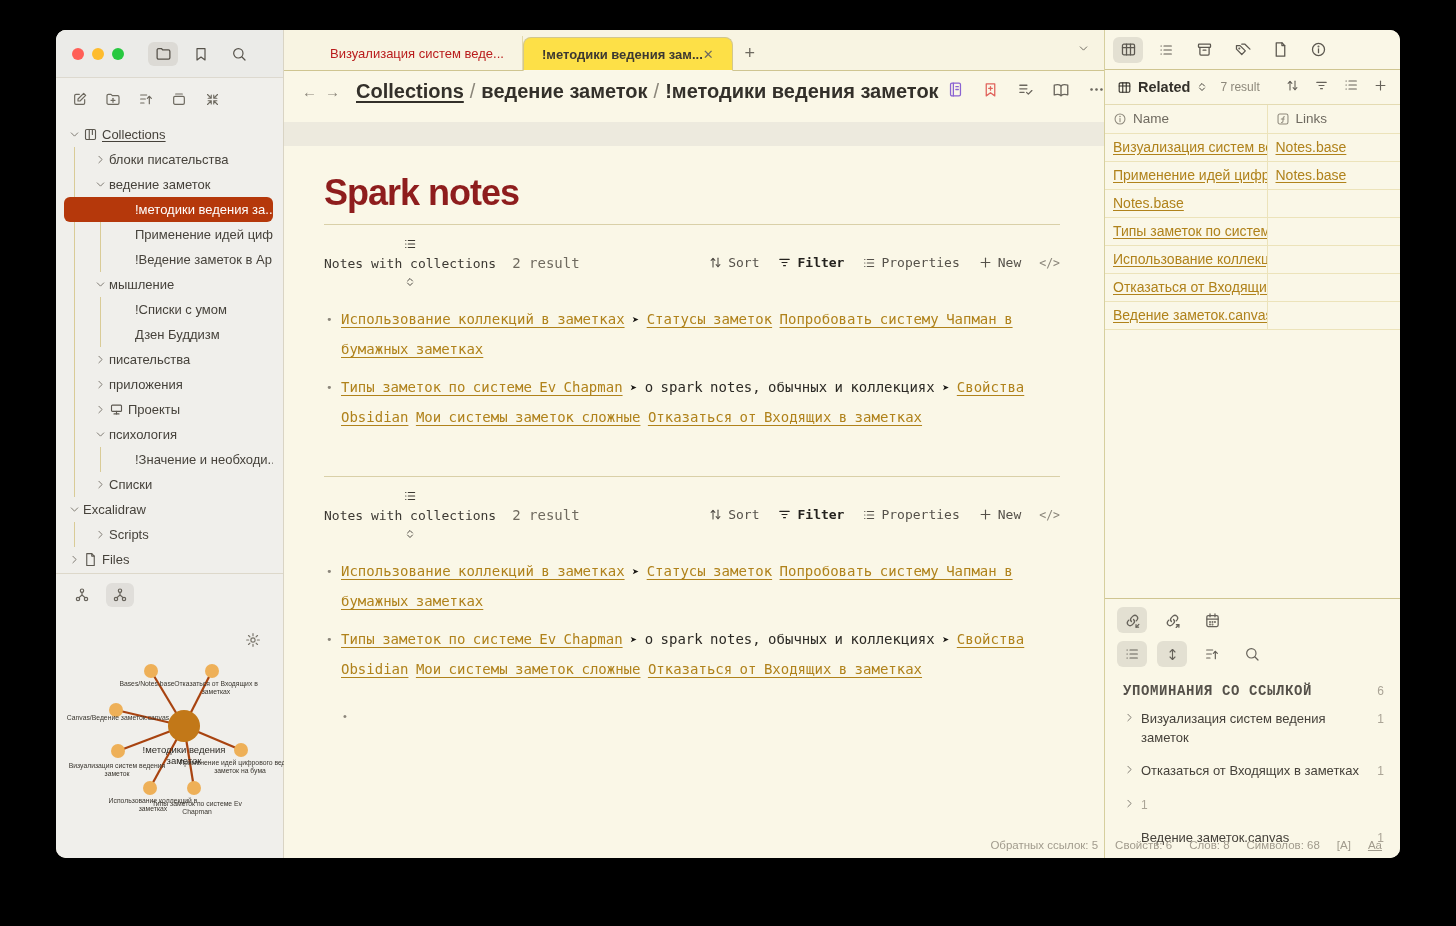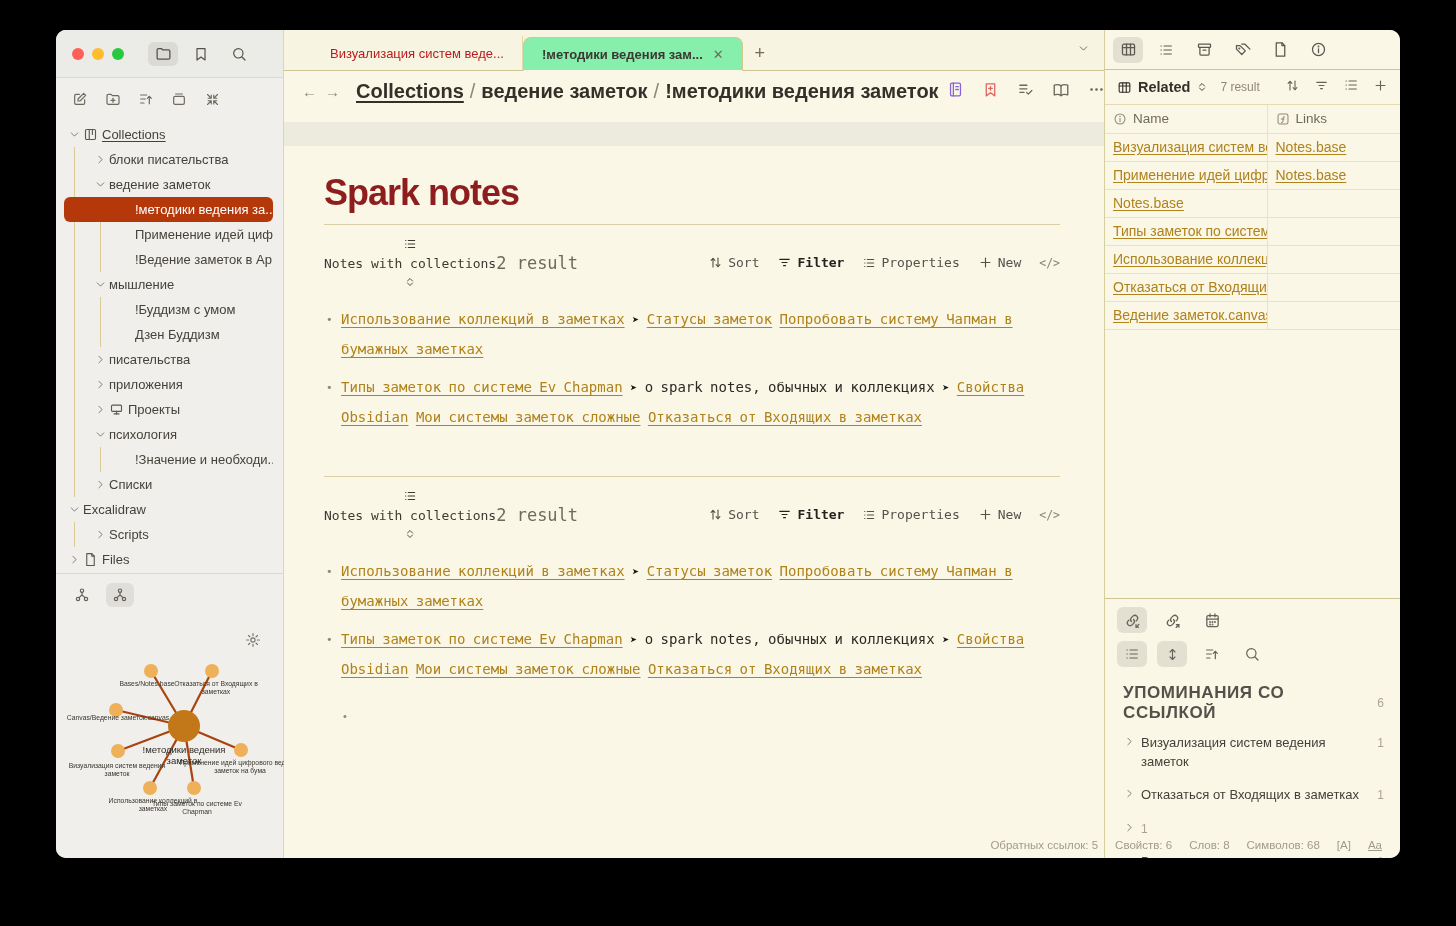--- a/index.html
+++ b/index.html
@@ -33,40 +33,40 @@
   .g-canvas svg.edges { position:absolute; left:0; top:0; }
   .g-node { position:absolute; border-radius:50%; transform:translate(-50%,-50%); }
   .g-label { position:absolute; transform:translateX(-50%); font-size:6.8px; line-height:1.2; color:#39352e; text-align:center; }
   .g-label.center { font-size:9.5px; color:#2c2924; }
 
   
   .main { position:absolute; left:228px; top:0; width:820px; height:100%; }
   .tabbar { height:41px; display:flex; align-items:flex-end; background:#f8f4e2; border-bottom:1px solid #cfc591; padding-left:28px; }
   .tab { height:34px; display:flex; align-items:center; padding:0 18px; font-size:13px; }
   .tab.inactive { color:#b91c1c; border-right:1px solid #e2d9ad; margin-bottom:0; }
-  .tab.active { background:#86efac; border:1px solid #d2c78d; border-bottom:1px solid #fbf8e8; border-radius:8px 8px 0 0; margin-bottom:-1px; color:#3c3831; font-weight:bold; gap:10px; z-index:2; }
+  .tab.active { background:#fde047; border:1px solid #d2c78d; border-bottom:1px solid #fbf8e8; border-radius:8px 8px 0 0; margin-bottom:-1px; color:#3c3831; font-weight:bold; gap:0; z-index:2; }
   .tab-close { color:#6e6a60; font-size:13px; font-weight:normal; }
   .tab-new { width:34px; height:34px; display:flex; align-items:center; justify-content:center; color:#6e6a60; font-size:18px; }
   .tab-dd { margin-left:auto; margin-right:14px; align-self:center; color:#6e6a60; }
   .note-header { height:41px; display:flex; align-items:center; padding:0 14px 0 18px; gap:8px; }
   .nav-arrow { color:#8b867a; width:22px; text-align:center; font-size:15px; }
   .crumbs { margin-left:8px; font-size:20px; font-weight:bold; color:#33302a; white-space:nowrap; }
   .crumbs .root { text-decoration:underline; text-underline-offset:3px; }
   .crumbs .sep { color:#8b867a; font-weight:normal; padding:0 6px; }
   .hdr-icons { margin-left:auto; display:flex; align-items:center; gap:18px; color:#6b675e; }
   .hi-purple { color:#8a63d2; } .hi-red { color:#e0635c; }
   .props-band { height:24px; background:#edeade; margin-top:10px; }
   .note-body { padding:26px 44px 0 40px; }
   .h-wrap { position:relative; }
   .h-chev { position:absolute; left:-24px; top:12px; color:#8a857a; }
   .note-h { font-family:"Liberation Sans",sans-serif; font-size:36px; font-weight:bold; letter-spacing:-1px; color:#8e1d1d; }
   .h-rule { border:none; border-top:1px solid #d9d0a8; margin:10px 0 0; }
   .qbar { display:flex; align-items:center; margin-top:12px; font-family:"DejaVu Sans Mono",monospace; font-size:13px; color:#3c3933; }
   .q-left { display:flex; align-items:center; gap:5px;flex-direction:column; }
-  .q-count { font-size:17px; color:#6f6a5f; }
+  .q-count { font-size:14px; color:#6f6a5f; margin-left:16px; }
   .q-spacer { flex:1; }
   .q-btn { display:flex; align-items:center; gap:5px; color:#55514a; margin-left:18px; font-size:13px; }
   .q-btn.strong { color:#24221e; font-weight:bold; }
   .q-btn.code { font-size:11.5px; color:#8a857a; }
   .q-list { list-style:none; margin-top:17px; max-width:706px; }
   .q-item { position:relative; padding-left:17px; font-family:"DejaVu Sans Mono",monospace; font-size:14px; line-height:29px; color:#2c2a25; margin-bottom:9px; word-spacing:-1px; }
   .q-item::before { content:"•"; position:absolute; left:2px; top:0; color:#8a857a; font-size:11px; }
   .nlink { color:#b0821b; text-decoration:underline; text-underline-offset:3px; cursor:pointer; }
   .sep-arrow { color:#181613; font-size:12px; }
   .lone-bullet { color:#8a857a; font-size:11px; padding-left:19px; margin-top:26px; }
@@ -85,21 +85,21 @@
   .rtable th, .rtable td { border-bottom:1px solid #ece3ba; height:28px; padding:0 8px; text-align:left; font-weight:normal; overflow:hidden; white-space:nowrap; }
   .rtable .c2 { border-left:1px solid #ece3ba; width:133px; }
   .rtable th { color:#6f6a60; font-size:13.5px; }
   .rtable th .hic { display:inline-flex; vertical-align:-3px; margin-right:6px; color:#8d887b; }
   .rtable td a { color:#b0821b; font-size:14px; text-decoration:underline; text-underline-offset:2px; cursor:pointer; }
   .rb-bottom { position:absolute; left:0; right:0; top:568px; bottom:0; border-top:1px solid #cfc591; overflow:hidden; }
   .rb-brow { display:flex; align-items:center; gap:10px; padding:8px 12px 0; color:#66625a; }
   .rb-brow .tb-ic { width:30px; height:26px; display:flex; align-items:center; justify-content:center; border-radius:6px; }
   .rb-brow .tb-ic.on { background:#e3e0d2; }
   .mentions-hdr { display:flex; align-items:center; padding:16px 16px 4px 18px; }
-  .mentions-title { font-size:17px; font-weight:bold; letter-spacing:.6px; color:#55514a; }
+  .mentions-title { font-size:14px; font-weight:bold; letter-spacing:.6px; color:#55514a;font-family:Liberation Mono, monospace; }
   .mentions-count { margin-left:auto; font-size:12px; color:#aaa496; }
   .bl-item { display:flex; padding:7px 16px 7px 18px; font-size:13px; color:#45413a; line-height:1.45; }
   .bl-chev { width:18px; flex:none; color:#7d7870; padding-top:1px; }
   .bl-text { flex:1; padding-right:8px; }
   .bl-count { color:#aaa496; font-size:12px; flex:none; padding-top:1px; }
 
   
   .statusbar { position:absolute; right:6px; bottom:0; height:26px; display:flex; align-items:center; gap:17px; padding-right:12px; font-size:11.5px; color:#a19b8d; z-index:5; }
   .statusbar .u { text-decoration:underline; }
 
@@ -253,21 +253,21 @@
                 <polyline points="6 9 12 15 18 9"></polyline>
               </svg>
             </i>
           </span>
           <span class="tlabel">мышление</span>
         </div>
         <div class="tree-row">
           <span class="guide"></span>
           <span class="guide"></span>
           <span class="tchev"></span>
-          <span class="tlabel">!Буддизм с умом</span>
+          <span class="tlabel">!Списки с умом</span>
         </div>
         <div class="tree-row">
           <span class="guide"></span>
           <span class="guide"></span>
           <span class="tchev"></span>
           <span class="tlabel">Дзен Буддизм</span>
         </div>
         <div class="tree-row">
           <span class="guide"></span>
           <span class="tchev">

